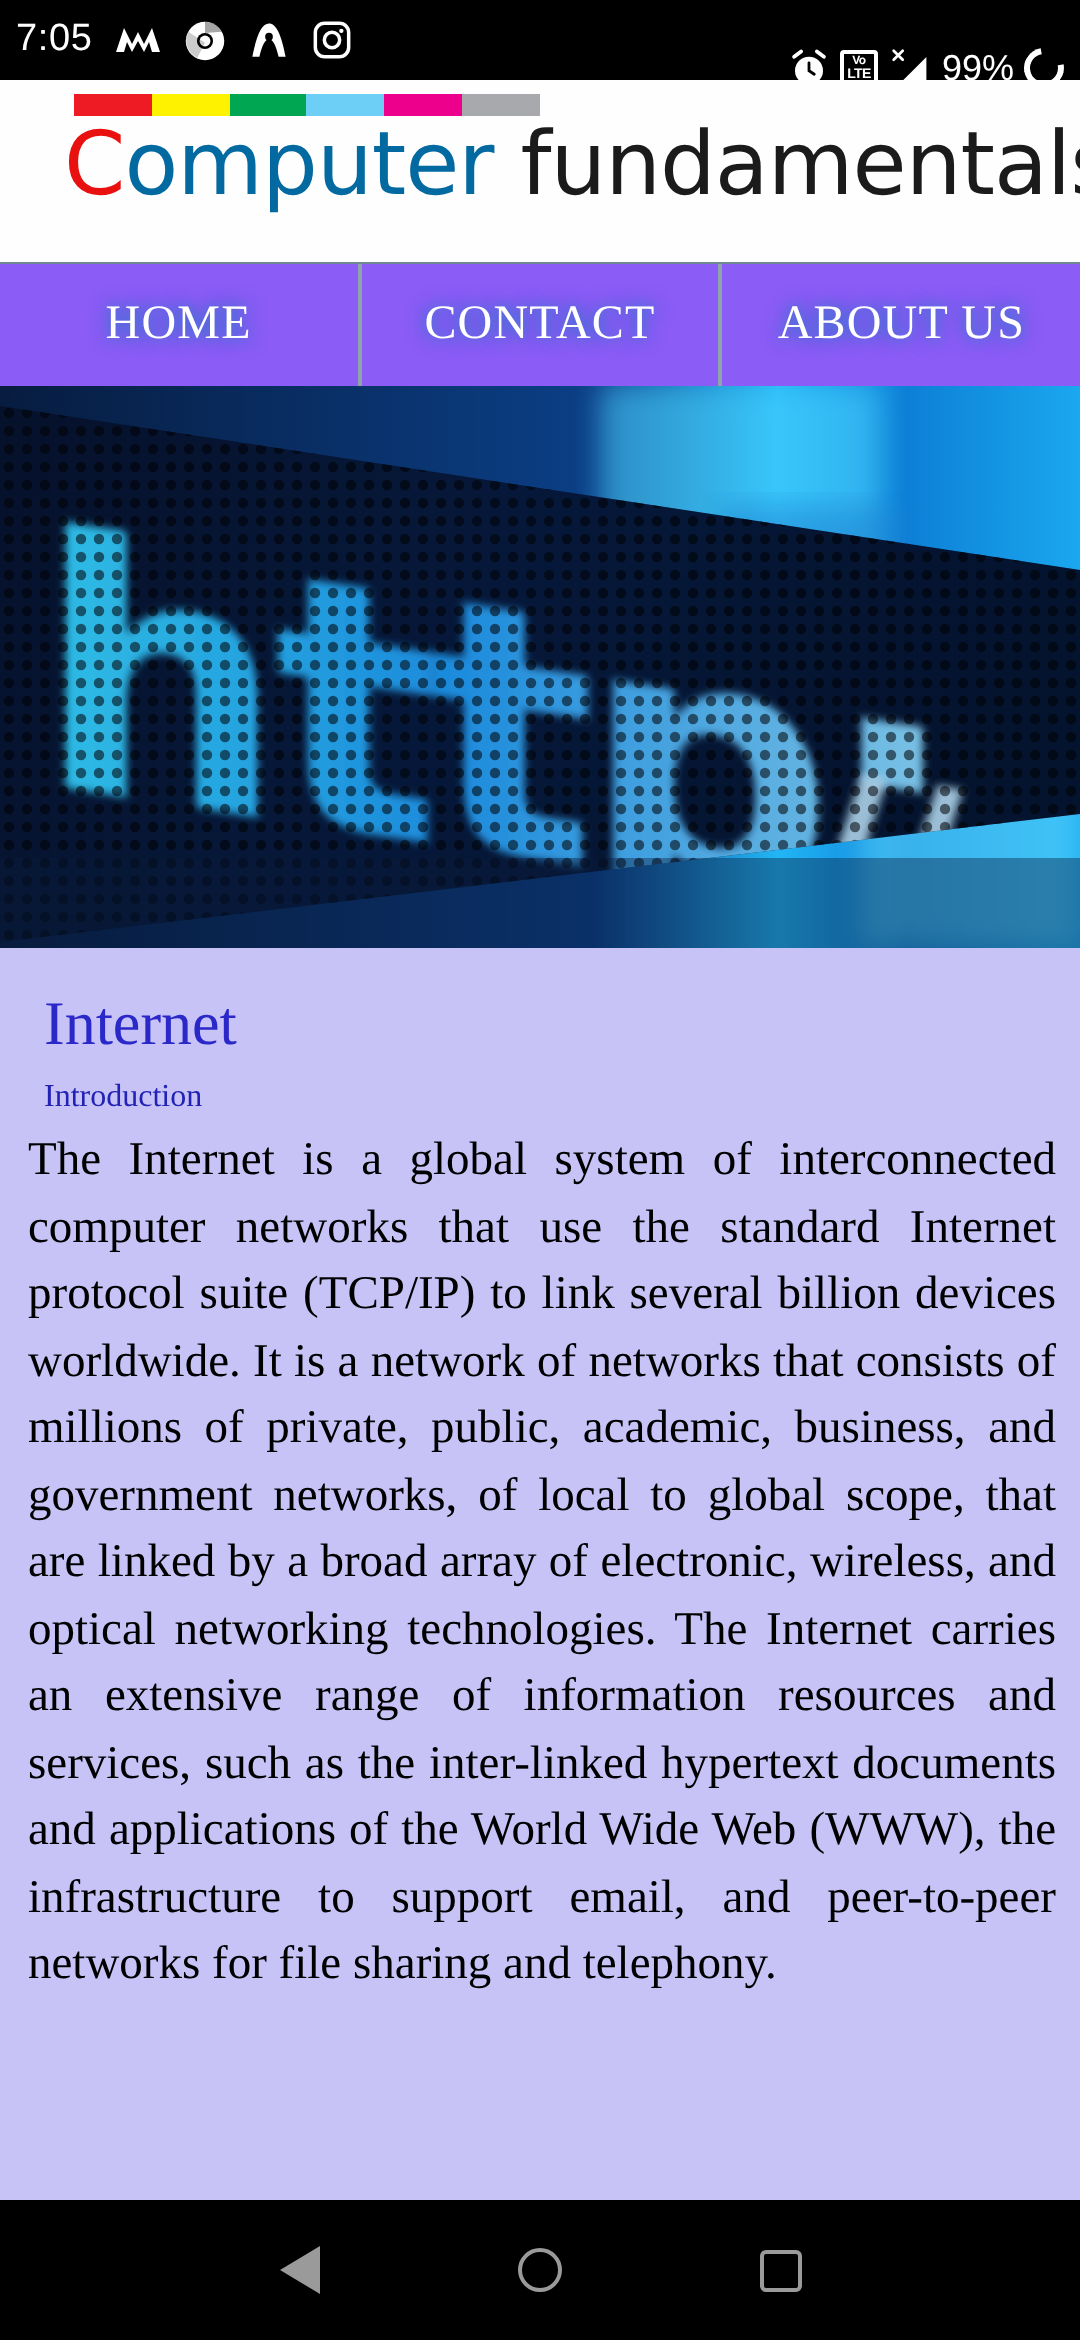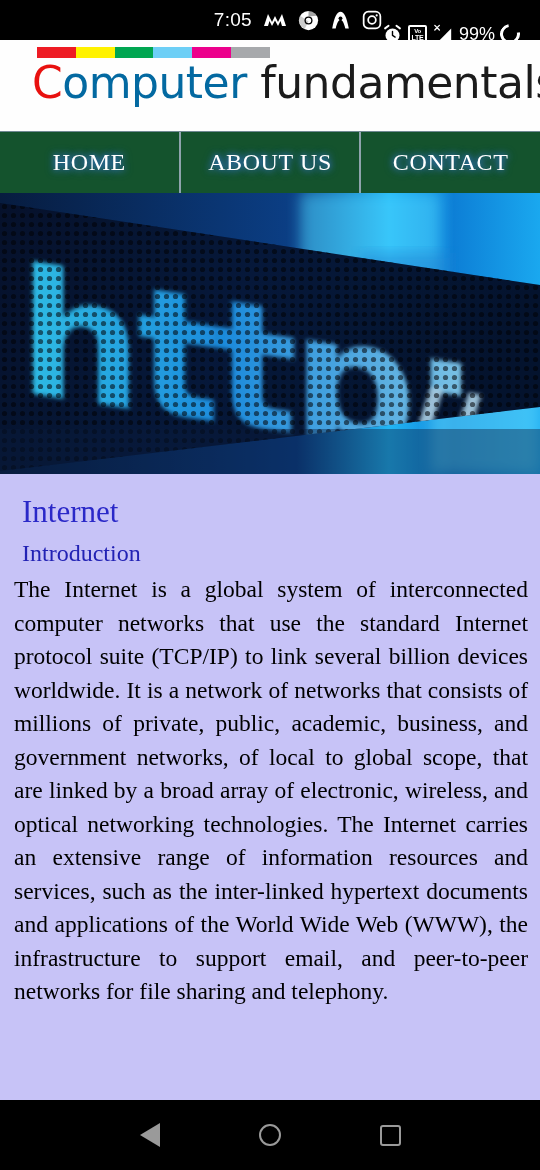--- a/index.html
+++ b/index.html
@@ -5,22 +5,22 @@
   * { margin:0; padding:0; box-sizing:border-box; }
   html,body { width:540px; height:1170px; background:#000; }
   body { font-family:"Liberation Sans", sans-serif; overflow:hidden; }
 
   .phone { position:relative; width:540px; height:1170px; background:#000; }
 
   
   .statusbar {
     position:absolute; top:0; left:0; width:540px; height:40px;
     background:#000; color:#fff;
-    display:flex; align-items:center; justify-content:flex-end;
-    padding:0 20px;
+    display:flex; align-items:center; justify-content:space-between;
+    padding:0 8px;
   }
   .sb-left { display:flex; align-items:center; gap:11px; }
   .sb-right { display:flex; align-items:center; gap:5px;margin-top:28px; }
   .sb-time { font-size:19px; font-weight:500; letter-spacing:0.3px;
              font-family:"Liberation Sans", sans-serif; }
   .sb-ico { display:inline-flex; align-items:center; justify-content:center; }
   .sb-batt-text { font-size:18px; font-weight:500; }
 
   .volte-box {
     width:19px; height:19px; border:2px solid #fff; border-radius:2px;
@@ -52,21 +52,21 @@
     font-size:44px; line-height:1.15; white-space:nowrap;
     letter-spacing:-0.5px;
   }
   .logo .c-red { color:#e8110f; }
   .logo .c-blue { color:#0369a1; }
   .logo .c-black { color:#1b1b1b; }
 
   
   .sitenav {
     position:absolute; top:131px; left:0; width:540px; height:62px;
-    background:#14532d; display:flex;
+    background:#8b5cf6; display:flex;
     border-top:1px solid #6f8892;
   }
   .sitenav .navcell {
     flex:1 1 0; display:flex; align-items:center; justify-content:center;
     color:#ffffff;
     font-family:"Liberation Serif", serif;
     font-size:24px; letter-spacing:0.6px;
     text-shadow:0 0 6px #3e7fd8, 0 0 10px #2a5fbd;
   }
   .sitenav .navcell + .navcell { border-left:2px solid #8fa4ad; }
@@ -82,21 +82,21 @@
   .content {
     position:absolute; top:474px; left:0; width:540px; height:626px;
     background:#c7c3f7; padding:14px 10px 0 10px; overflow:hidden;
   }
   .h-title {
     font-family:"Liberation Serif", serif;
     font-size:31px; color:#2a28c8; margin:6px 0 0 12px; font-weight:400;
   }
   .h-sub {
     font-family:"Liberation Serif", serif;
-    font-size:24px; color:#2222b4; margin:10px 0 6px 12px; font-weight:400;
+    font-size:16px; color:#2222b4; margin:10px 0 6px 12px; font-weight:400;
   }
   .bodytext {
     font-family:"Liberation Serif", serif;
     font-size:23.5px; line-height:33.5px;
     color:#000000; text-align:justify; text-justify:inter-word;
     margin:2px 2px 0 4px;
     hyphens:none;
   }
 
   
@@ -192,22 +192,22 @@
       <span style="background:#6dcff6"></span>
       <span style="background:#ec008c"></span>
       <span style="background:#a7a9ac"></span>
     </div>
     <div class="logo"><span class="c-red">C</span><span class="c-blue">omputer</span><span class="c-black"> fundamentals</span></div>
 
   </div>
 
   <div class="sitenav">
     <div class="navcell">HOME</div>
+    <div class="navcell">CONTACT</div>
     <div class="navcell">ABOUT US</div>
-    <div class="navcell">CONTACT</div>
   </div>
 
   <div class="banner">
     <svg viewBox="0 0 540 281" preserveAspectRatio="none">
       <defs>
         <linearGradient id="bgsky" x1="0" y1="0" x2="1" y2="0">
           <stop offset="0" stop-color="#071c3f"></stop>
           <stop offset="0.55" stop-color="#0b3f86"></stop>
           <stop offset="0.72" stop-color="#22b6f5"></stop>
           <stop offset="0.84" stop-color="#0d7fd6"></stop>

